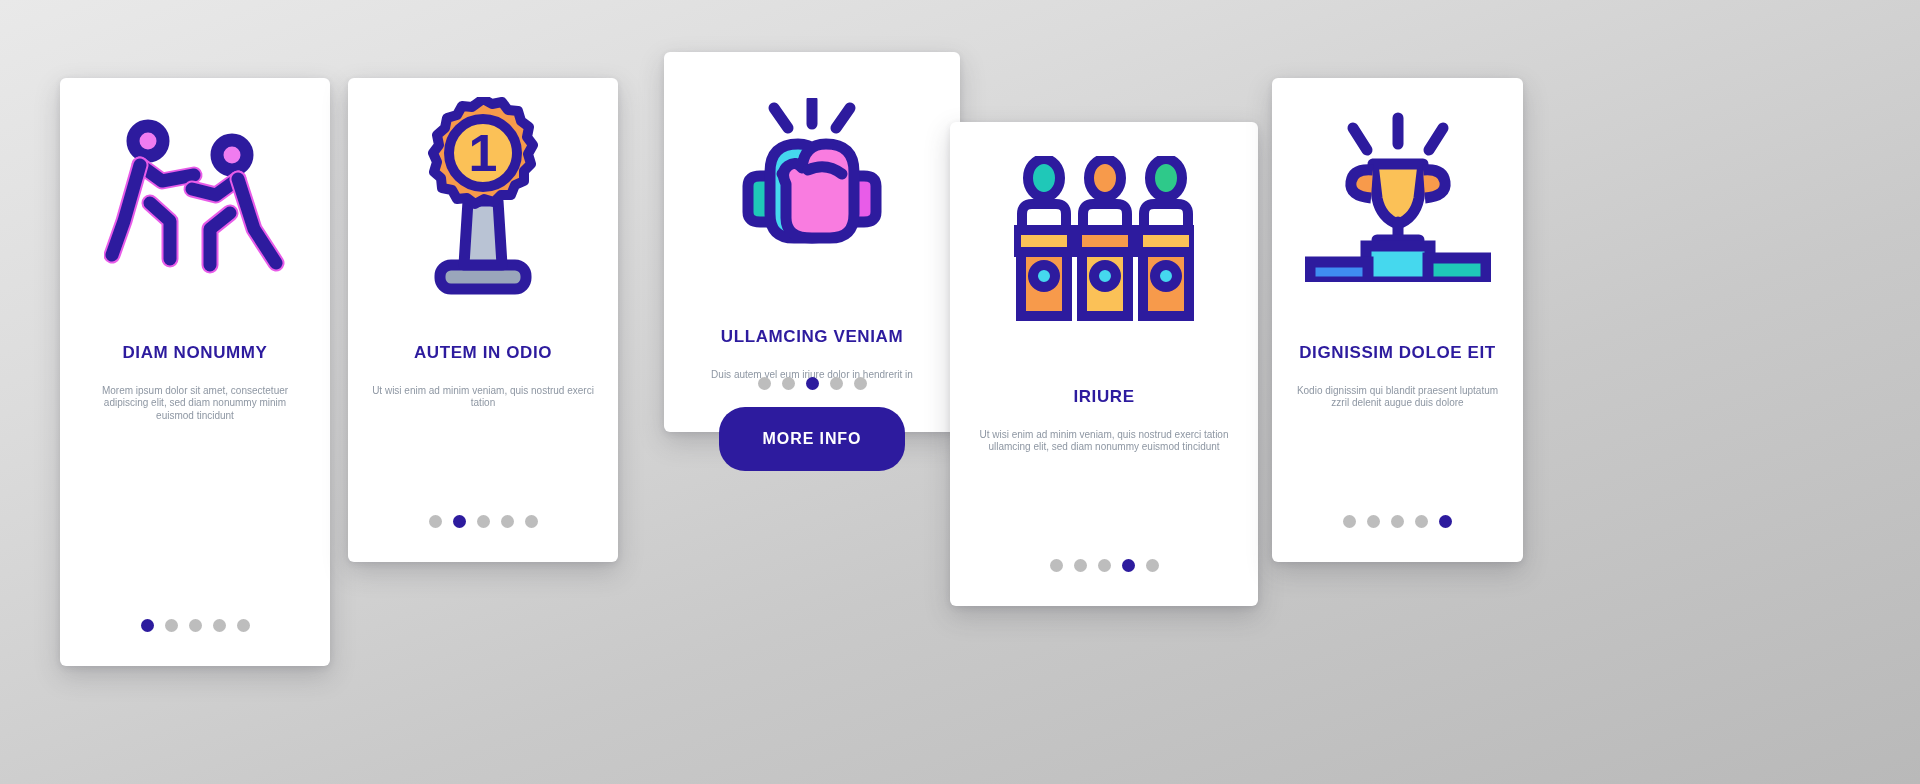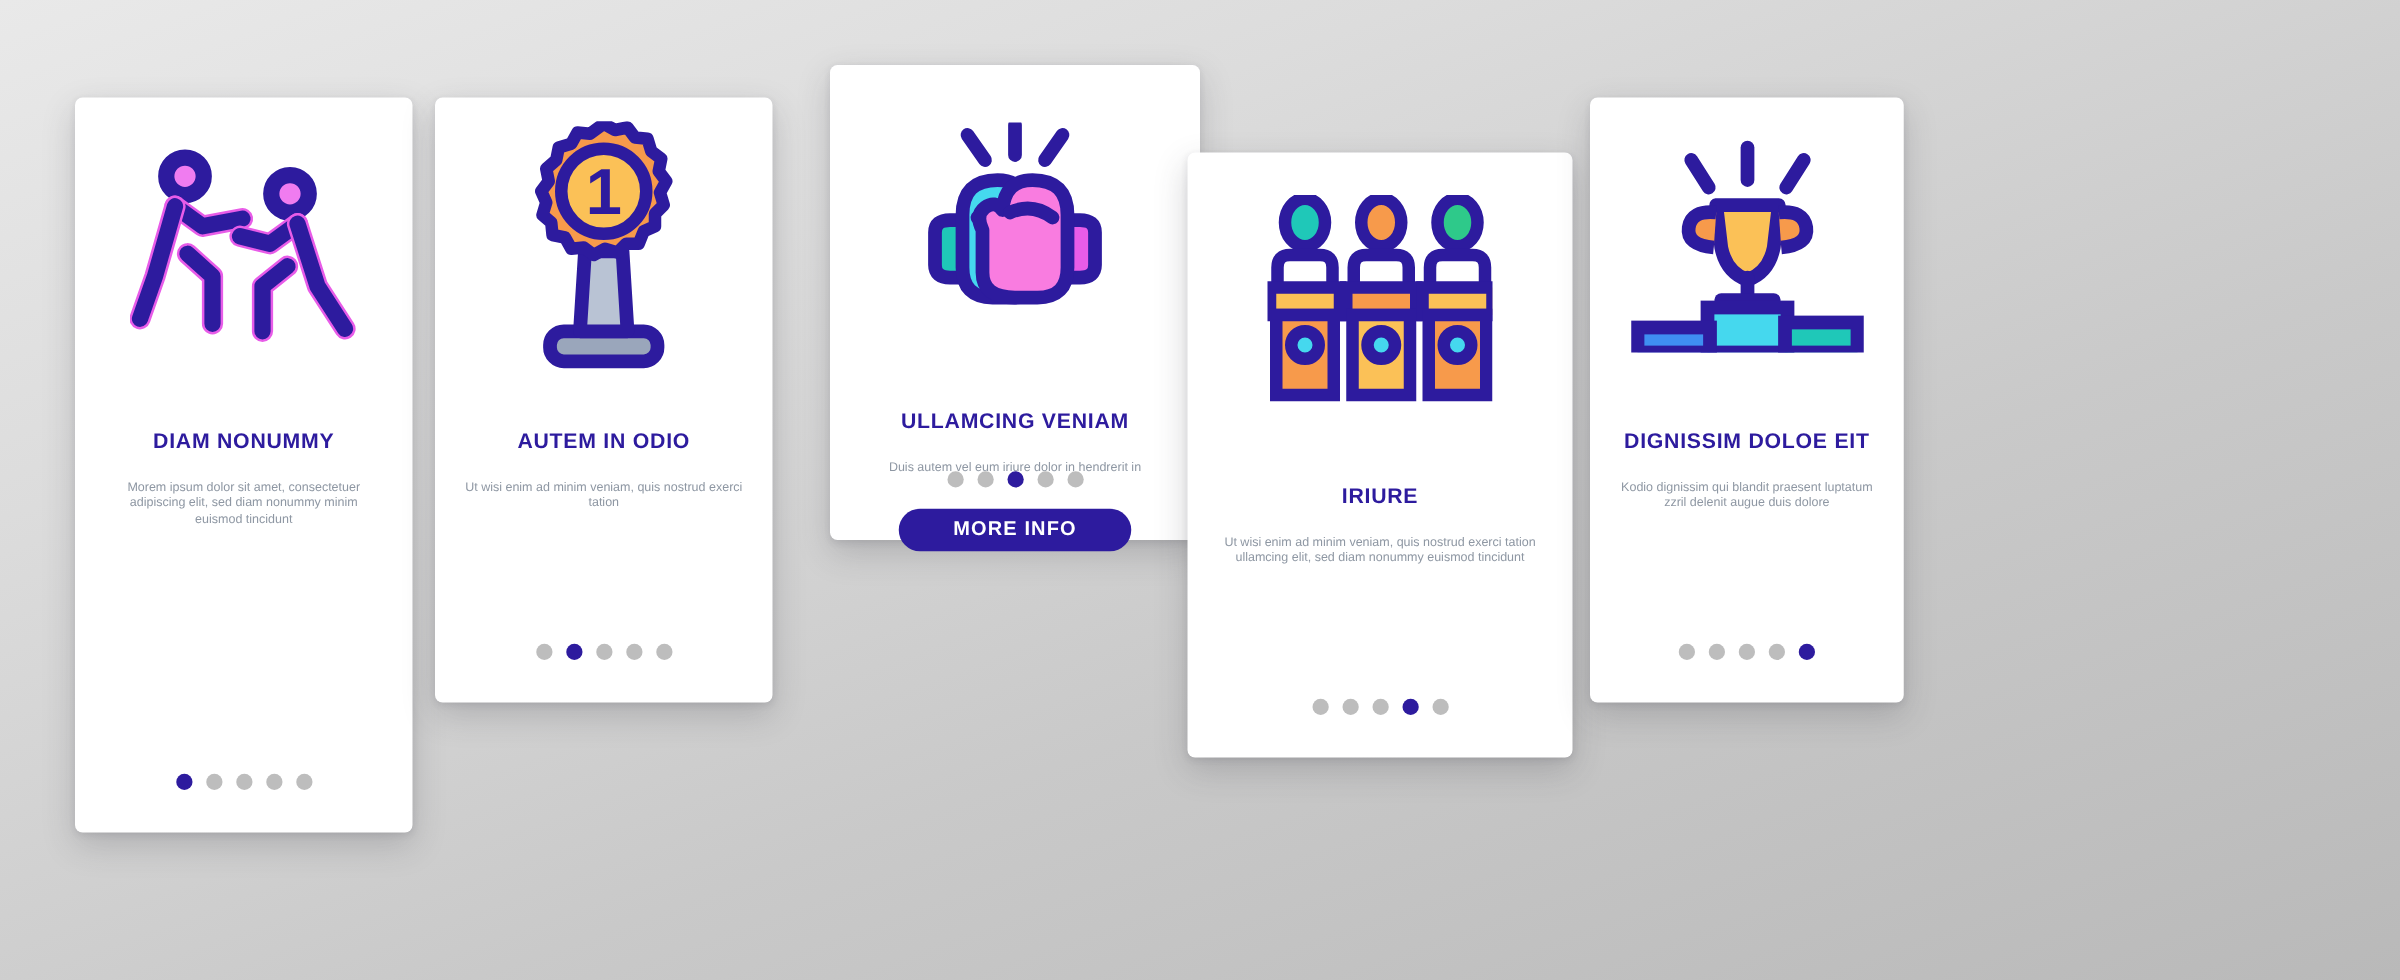--- a/index.html
+++ b/index.html
@@ -89,21 +89,21 @@
   .cta {
     margin-top: 26px;
     background: #2d1b9e;
     color: #ffffff;
     border: none;
     border-radius: 26px;
     font-family: "Liberation Sans", sans-serif;
     font-weight: bold;
     font-size: 16px;
     letter-spacing: 0.9px;
-    padding: 8px 44px;
+    padding: 23px 44px;
     cursor: pointer;
   }
 
   .dots {
     position: absolute;
     bottom: 34px;
     left: 0;
     width: 100%;
     display: flex;
     justify-content: center;

